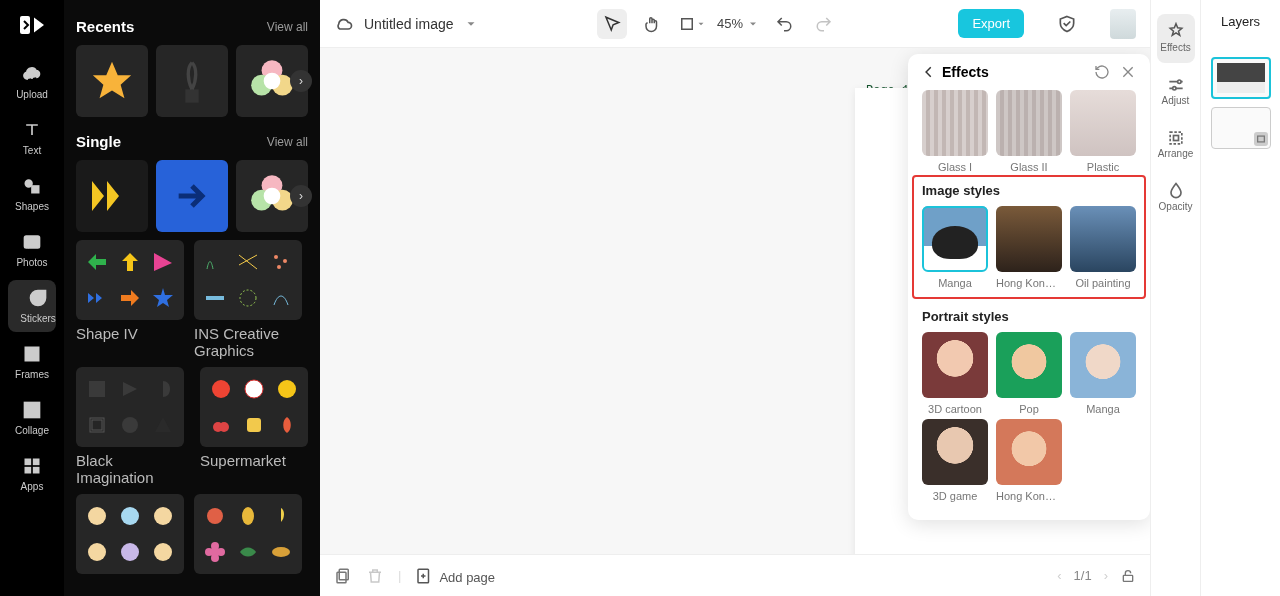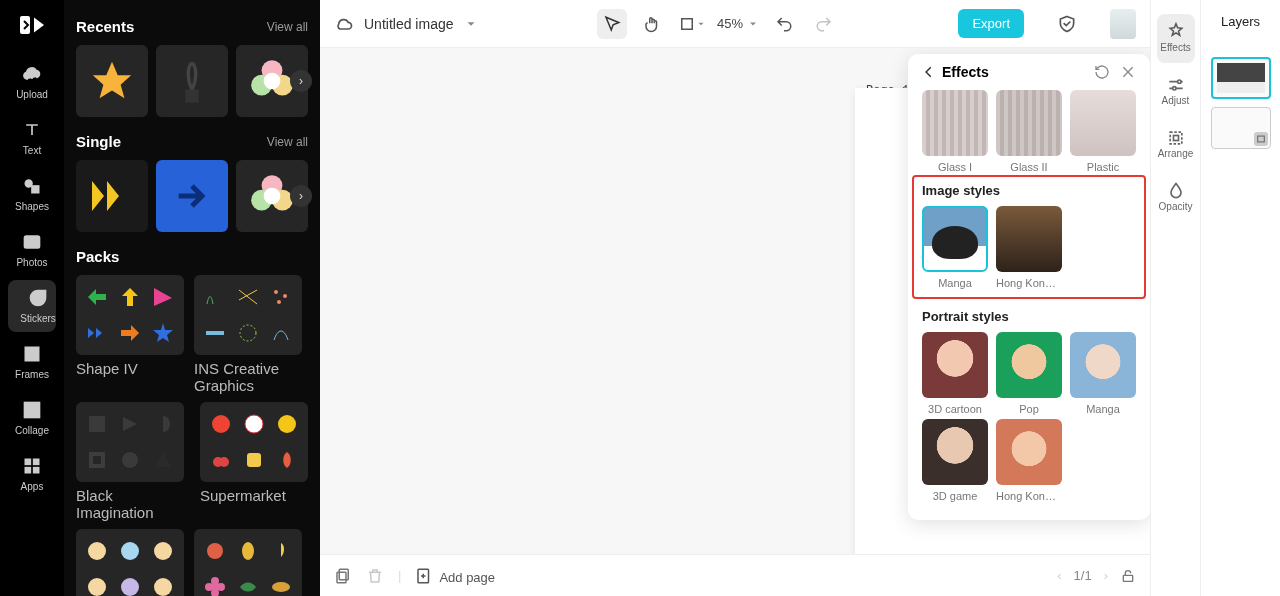--- a/index.html
+++ b/index.html
@@ -190,23 +190,20 @@
         <svg width="50" height="50" viewBox="0 0 24 24">
           <circle cx="12" cy="7" r="5" fill="#f6b7c1"></circle>
           <circle cx="7" cy="14" r="5" fill="#b7e3a8"></circle>
           <circle cx="17" cy="14" r="5" fill="#f2d78a"></circle>
           <circle cx="12" cy="12" r="4" fill="#fff"></circle>
         </svg>
       </div>
     <div class="carousel-next">›</div>
   </div>
 
-  <div class="section-head">
-    <h3>Packs</h3>
-  </div>
   <div class="thumb-row" style="gap:10px;">
     <div class="pack">
       <div class="pack-grid">
         <svg width="22" height="22">
             <path d="M2 11l8-8v5h10v6H10v5z" fill="#2fb24c"></path>
           </svg>
         <svg width="22" height="22">
             <path d="M11 2l8 8h-5v10H8V10H3z" fill="#f5c518"></path>
           </svg>
         <svg width="22" height="22">
@@ -501,20 +498,24 @@
           <div class="fx-item">
               <div class="fx-thumb sel" style="background:linear-gradient(#6fa0c8 0 60%,#fff 60%);">
                 <div style="position:absolute;left:15%;top:30%;width:70%;height:50%;background:#222;border-radius:50% 50% 40% 40%"></div>
               </div>
               <div class="fx-label">Manga</div>
             </div>
           <div class="fx-item">
               <div class="fx-thumb" style="background:linear-gradient(#7a5a3a,#2d221b)"></div>
               <div class="fx-label">Hong Kong ...</div>
             </div>
+          <div class="fx-item">
+              <div class="fx-thumb" style="background:linear-gradient(#6a90b8,#2a4560)"></div>
+              <div class="fx-label">Oil painting</div>
+            </div>
         </div>
       </div>
 
       <div class="fx-section-title">Portrait styles</div>
       <div class="fx-row">
         <div class="fx-item">
             <div class="fx-thumb" style="background:radial-gradient(circle at 50% 40%,#f2c9b0 35%,#7a3a3a 36%)"></div>
             <div class="fx-label">3D cartoon</div>
           </div>
         <div class="fx-item">

